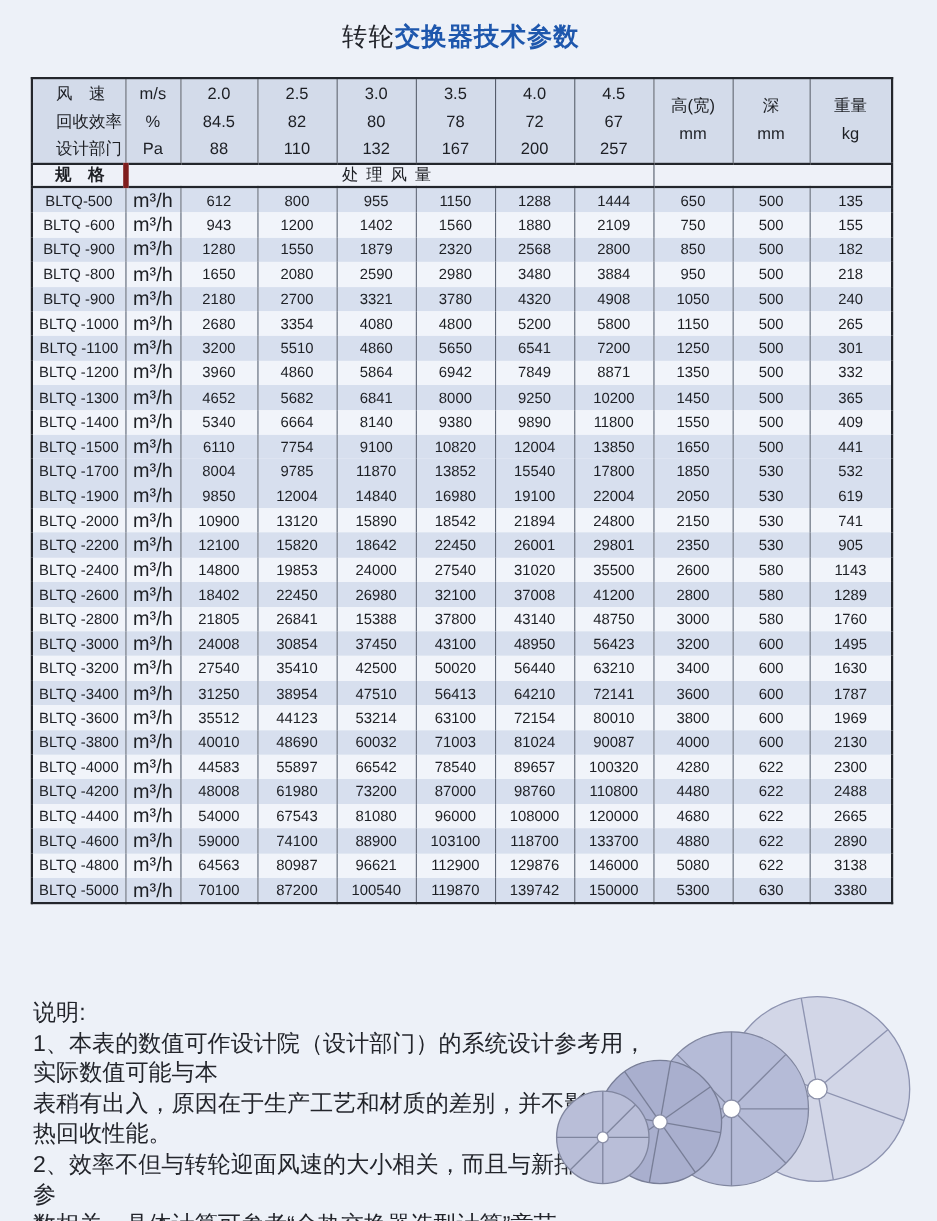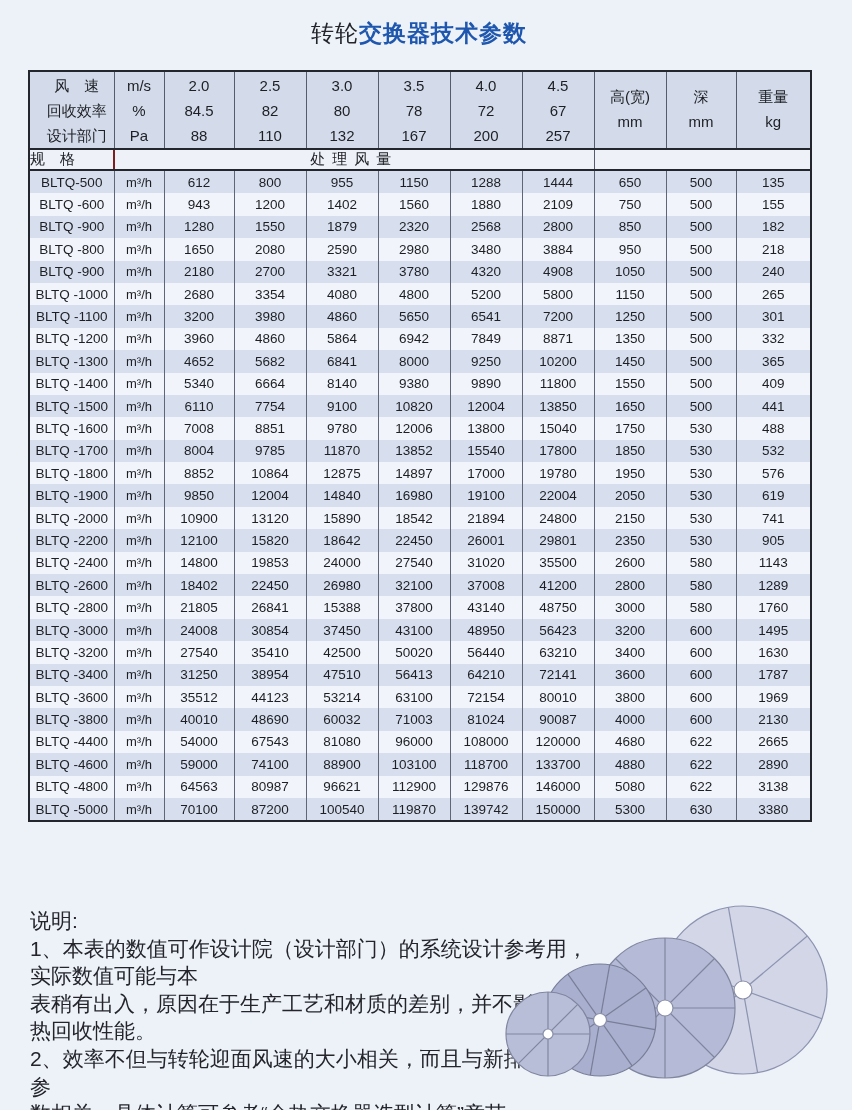--- a/index.html
+++ b/index.html
@@ -27,39 +27,40 @@
     text-align:center;vertical-align:middle;
     padding:0;overflow:hidden;white-space:nowrap;
   }
   tr.head td{
     background:#d3dbea;
     border-left:1px solid #555c6b;border-right:1px solid #555c6b;
     border-bottom:2px solid #23262c;
     height:76px;font-size:15px;
   }
   tr.head td .ln{line-height:25px;height:25px;}
-  tr.head td.rowlab{text-align:center;padding-left:10px;}
+  tr.head td.rowlab{text-align:left;padding-left:21px;}
   tr.head td.dim .ln{line-height:24px;}
   tr.spec-row td{
     background:#eef1f8;height:19px;font-size:15px;
     border-bottom:2px solid #23262c;
   }
   tr.spec-row td.label{
-    text-align:left;padding-left:0;
-    border-right:2px solid #7f1d1d;
+    text-align:left;padding-left:20px;
+    border-right:5px solid #7f1d1d;
+    font-weight:bold;
   }
   tr.spec-row td.airflow{letter-spacing:7px;border-right:1px solid #555c6b;}
   tr.spec-row td.blank{border-left:none;border-right:none;}
   tbody td{
     height:22.4px;font-size:13.5px;
     border-left:1px solid #5f6776;border-right:1px solid #5f6776;
   }
   tbody tr.odd td{background:#d7dfee;}
   tbody tr.even td{background:#f1f4fa;}
-  tbody td.unit{font-size:13px;}
+  tbody td.unit{font-size:18px;}
 
   .notes{
     position:absolute;left:30px;top:907px;width:560px;
     font-size:21px;line-height:27.6px;color:#23252b;
   }
   .wheels{
     position:absolute;left:480px;top:880px;
   }
 </style>
 </head>
@@ -220,21 +221,21 @@
           <td>5200</td>
           <td>5800</td>
           <td>1150</td>
           <td>500</td>
           <td>265</td>
         </tr>
         <tr class="odd">
           <td>BLTQ -1100</td>
           <td class="unit">m³/h</td>
           <td>3200</td>
-          <td>3980</td>
+          <td>5510</td>
           <td>4860</td>
           <td>5650</td>
           <td>6541</td>
           <td>7200</td>
           <td>1250</td>
           <td>500</td>
           <td>301</td>
         </tr>
         <tr class="even">
           <td>BLTQ -1200</td>
@@ -280,60 +281,34 @@
           <td class="unit">m³/h</td>
           <td>6110</td>
           <td>7754</td>
           <td>9100</td>
           <td>10820</td>
           <td>12004</td>
           <td>13850</td>
           <td>1650</td>
           <td>500</td>
           <td>441</td>
-        </tr>
-        <tr class="even">
-          <td>BLTQ -1600</td>
-          <td class="unit">m³/h</td>
-          <td>7008</td>
-          <td>8851</td>
-          <td>9780</td>
-          <td>12006</td>
-          <td>13800</td>
-          <td>15040</td>
-          <td>1750</td>
-          <td>530</td>
-          <td>488</td>
         </tr>
         <tr class="odd">
           <td>BLTQ -1700</td>
           <td class="unit">m³/h</td>
           <td>8004</td>
           <td>9785</td>
           <td>11870</td>
           <td>13852</td>
           <td>15540</td>
           <td>17800</td>
           <td>1850</td>
           <td>530</td>
           <td>532</td>
         </tr>
-        <tr class="even">
-          <td>BLTQ -1800</td>
-          <td class="unit">m³/h</td>
-          <td>8852</td>
-          <td>10864</td>
-          <td>12875</td>
-          <td>14897</td>
-          <td>17000</td>
-          <td>19780</td>
-          <td>1950</td>
-          <td>530</td>
-          <td>576</td>
-        </tr>
         <tr class="odd">
           <td>BLTQ -1900</td>
           <td class="unit">m³/h</td>
           <td>9850</td>
           <td>12004</td>
           <td>14840</td>
           <td>16980</td>
           <td>19100</td>
           <td>22004</td>
           <td>2050</td>
@@ -462,20 +437,46 @@
           <td class="unit">m³/h</td>
           <td>40010</td>
           <td>48690</td>
           <td>60032</td>
           <td>71003</td>
           <td>81024</td>
           <td>90087</td>
           <td>4000</td>
           <td>600</td>
           <td>2130</td>
+        </tr>
+        <tr class="even">
+          <td>BLTQ -4000</td>
+          <td class="unit">m³/h</td>
+          <td>44583</td>
+          <td>55897</td>
+          <td>66542</td>
+          <td>78540</td>
+          <td>89657</td>
+          <td>100320</td>
+          <td>4280</td>
+          <td>622</td>
+          <td>2300</td>
+        </tr>
+        <tr class="odd">
+          <td>BLTQ -4200</td>
+          <td class="unit">m³/h</td>
+          <td>48008</td>
+          <td>61980</td>
+          <td>73200</td>
+          <td>87000</td>
+          <td>98760</td>
+          <td>110800</td>
+          <td>4480</td>
+          <td>622</td>
+          <td>2488</td>
         </tr>
         <tr class="even">
           <td>BLTQ -4400</td>
           <td class="unit">m³/h</td>
           <td>54000</td>
           <td>67543</td>
           <td>81080</td>
           <td>96000</td>
           <td>108000</td>
           <td>120000</td>

